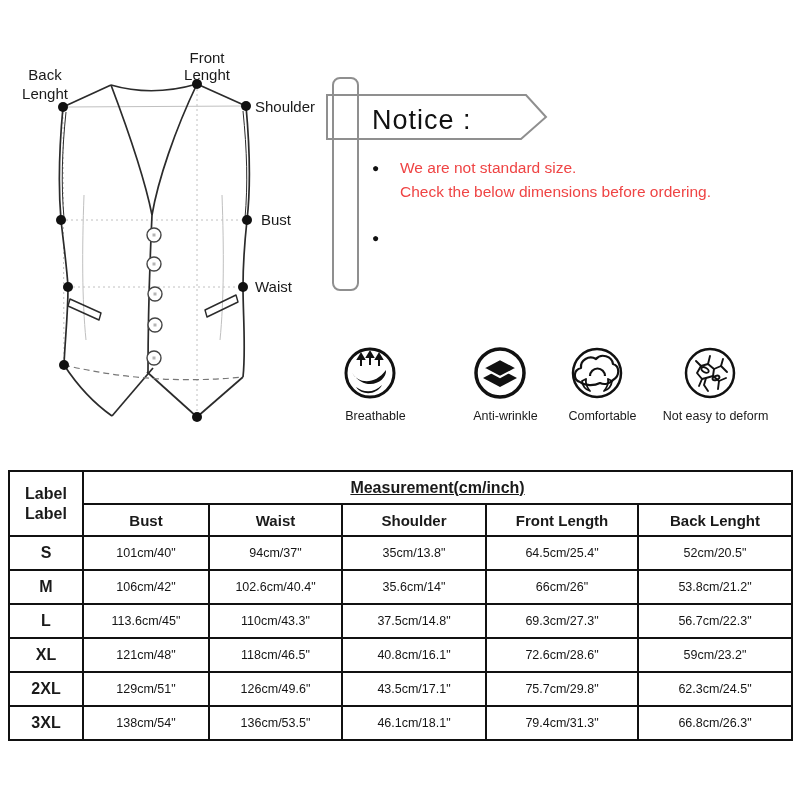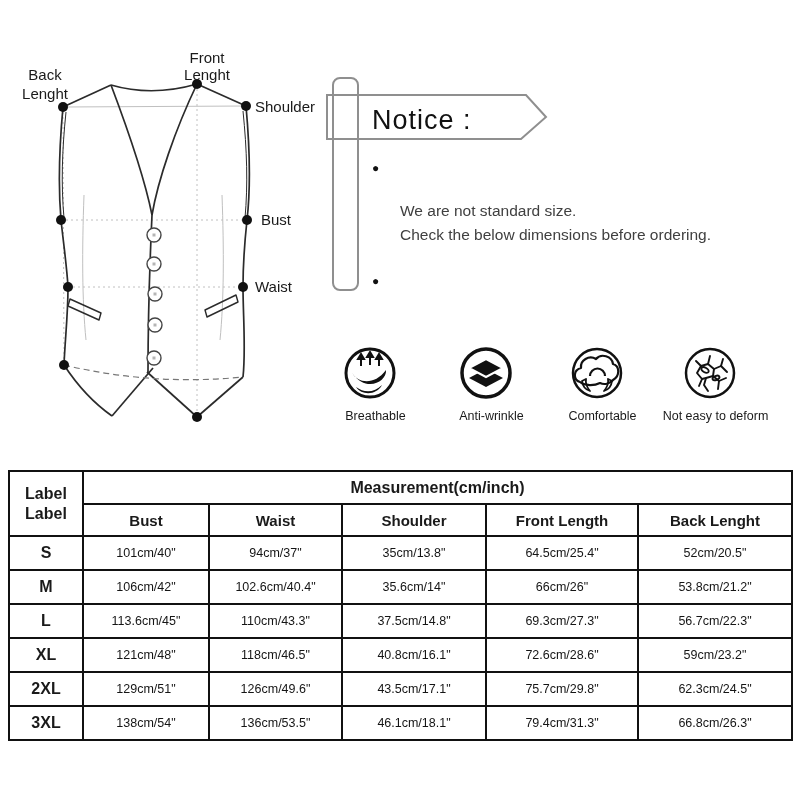--- a/index.html
+++ b/index.html
@@ -12,37 +12,37 @@
 
   
   .vest-svg { position:absolute; left:0; top:40px; }
 
   
   .sign-svg { position:absolute; left:318px; top:58px; }
   .notice-items { position:absolute; left:372px; top:156px; width:412px; }
   .notice-item { display:flex; align-items:flex-start; }
   .notice-item + .notice-item { margin-top:22px; }
   .bullet { width:28px; flex:0 0 28px; font-size:12px; line-height:24px; color:#111; }
-  .notice-text { font-size:15.5px; line-height:24px; color:#404040;margin-top:43px; }
+  .notice-text { font-size:15.5px; line-height:24px; color:#ef4444; }
 
   
   .feature { position:absolute; top:345px; transform:translateX(-50%);
              display:flex; flex-direction:column; align-items:center; width:150px; }
   .feature .lbl { margin-top:8px; font-size:12.5px; color:#1a1a1a; white-space:nowrap;padding-left:11px; }
 
   
   table.size-table { position:absolute; left:8px; top:470px; width:783px;
                      border-collapse:collapse; table-layout:fixed; }
   .size-table th, .size-table td { border:2px solid #111; text-align:center;
                      vertical-align:middle; padding:0; background:#fff; }
   .size-table tr.hdr1 { height:33px; }
   .size-table tr.hdr2 { height:32px; }
   .size-table tbody tr { height:34px; }
   .corner-h { font-size:16px; font-weight:bold; line-height:20px; }
-  .group-h { font-size:16px; font-weight:bold; }
+  .group-h { font-size:16px; font-weight:bold;text-decoration:underline; }
   .col-h { font-size:15px; font-weight:bold; }
   .size-cell { font-size:16px; font-weight:bold; }
   .size-table td { font-size:12.5px; color:#151515; }
 </style>
 </head>
 <body>
 
 <div class="stage">
 
   <svg class="vest-svg" width="320" height="400" viewBox="0 40 320 400">
@@ -149,21 +149,21 @@
         <polygon points="-9,-19 -12,-14 -6,-14"></polygon>
           <polygon points="0,-21 -3,-16 3,-16"></polygon>
           <polygon points="9,-19 6,-14 12,-14"></polygon>
       </g>
       <path d="M -18,0 C -12,10 4,13 16,-3 C 17,9 -4,20 -18,0 Z" fill="#111"></path>
       <path d="M -14,14 C -6,20 4,20 12,12 C 7,22 -8,23 -14,14 Z" fill="#111"></path>
     </svg>
     <span class="lbl">Breathable</span>
   </div>
 
-  <div class="feature" style="left:486px">
+  <div class="feature" style="left:500px">
     <svg width="56" height="56" viewBox="-28 -28 56 56">
       <circle cx="0" cy="0" r="24" fill="none" stroke="#111" stroke-width="3.5"></circle>
       <polygon points="0,-4 17,5 0,14 -17,5" fill="#111"></polygon>
       <polygon points="0,-14 17,-5 0,4 -17,-5" fill="#111" stroke="#fff" stroke-width="2"></polygon>
     </svg>
     <span class="lbl">Anti-wrinkle</span>
   </div>
 
   <div class="feature" style="left:710px">
     <svg width="56" height="56" viewBox="-28 -28 56 56">

